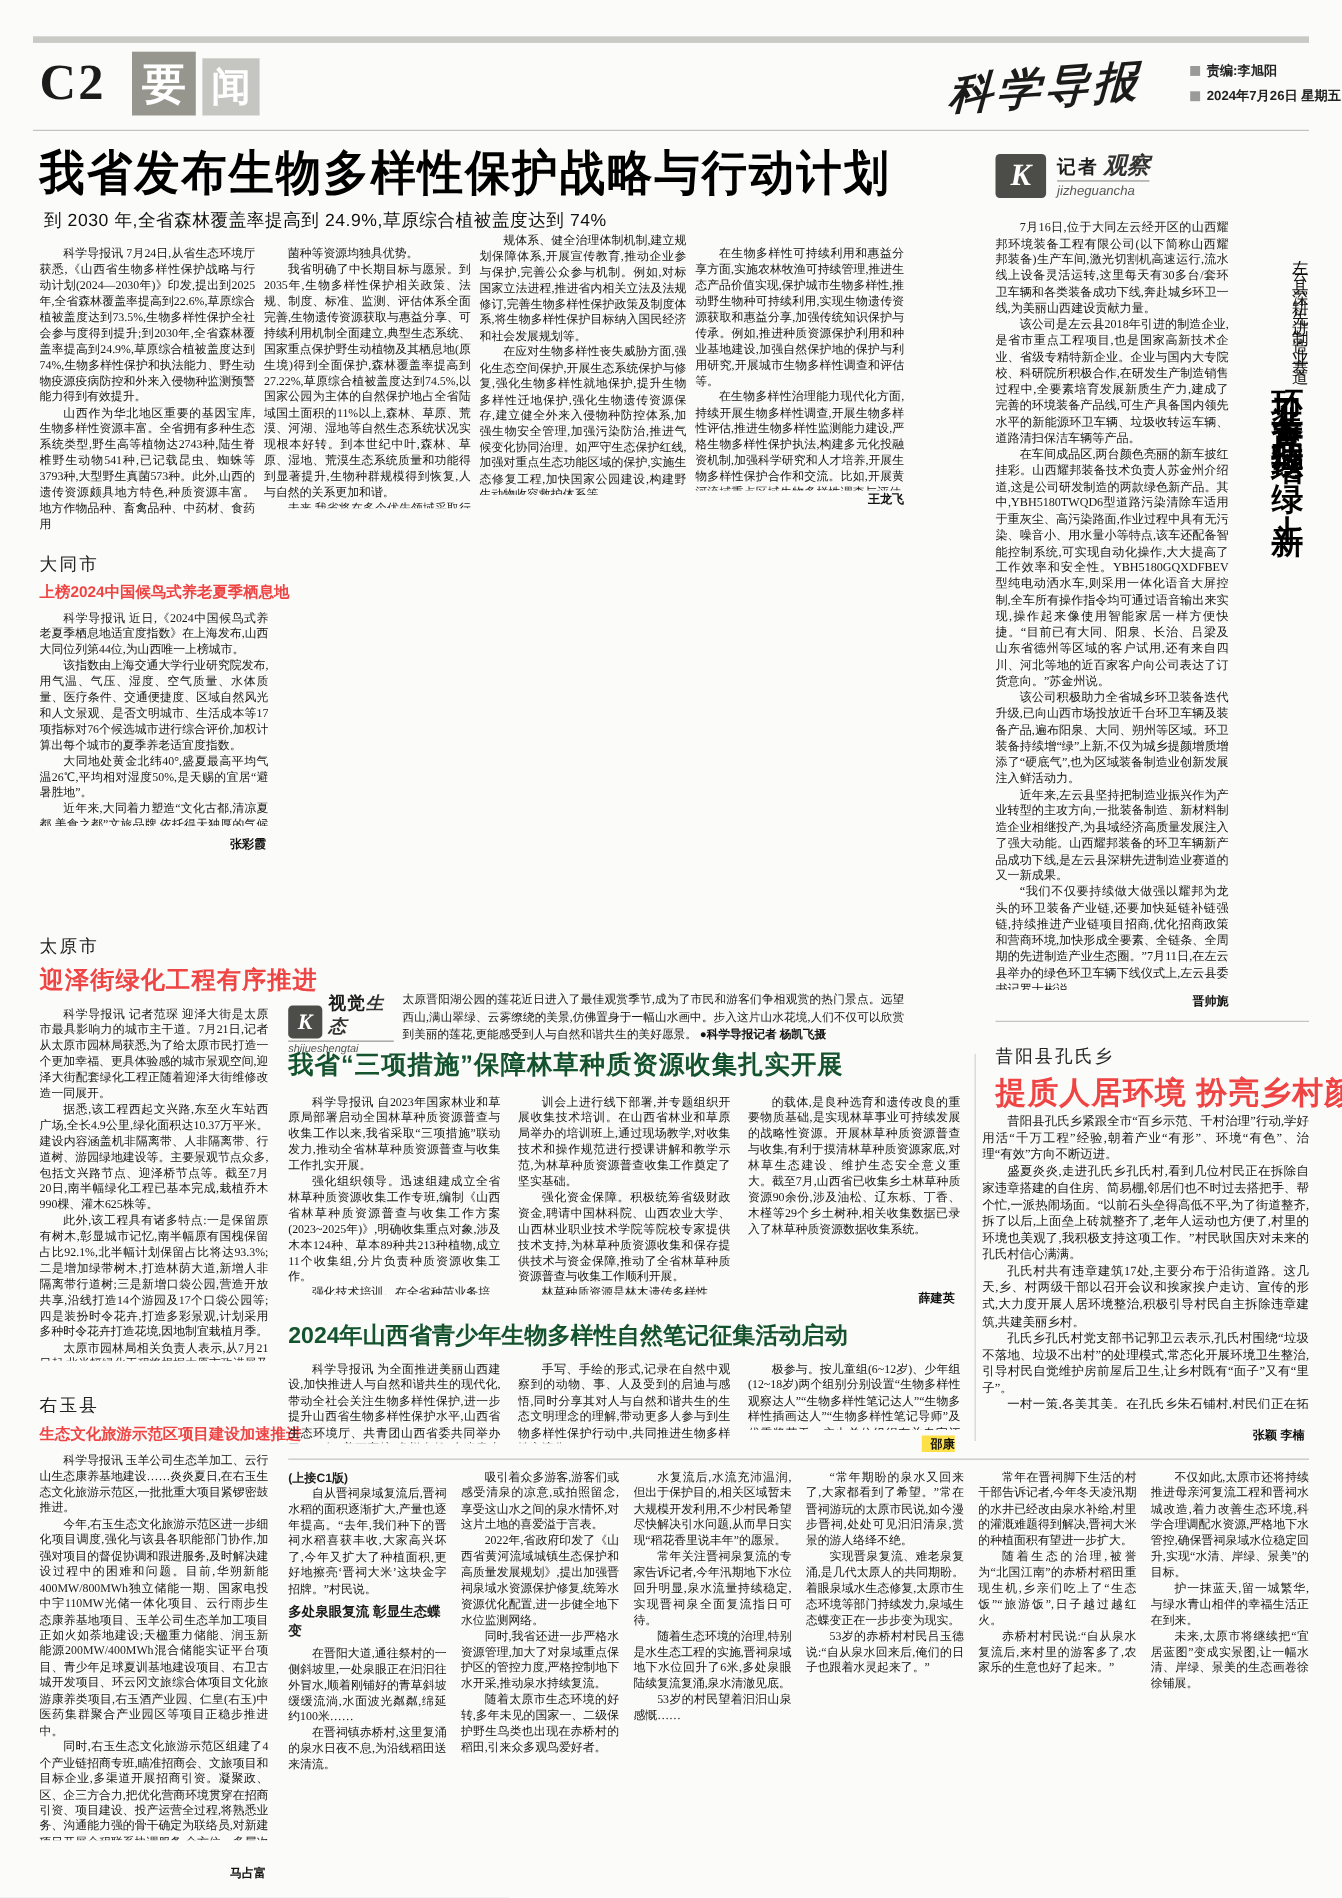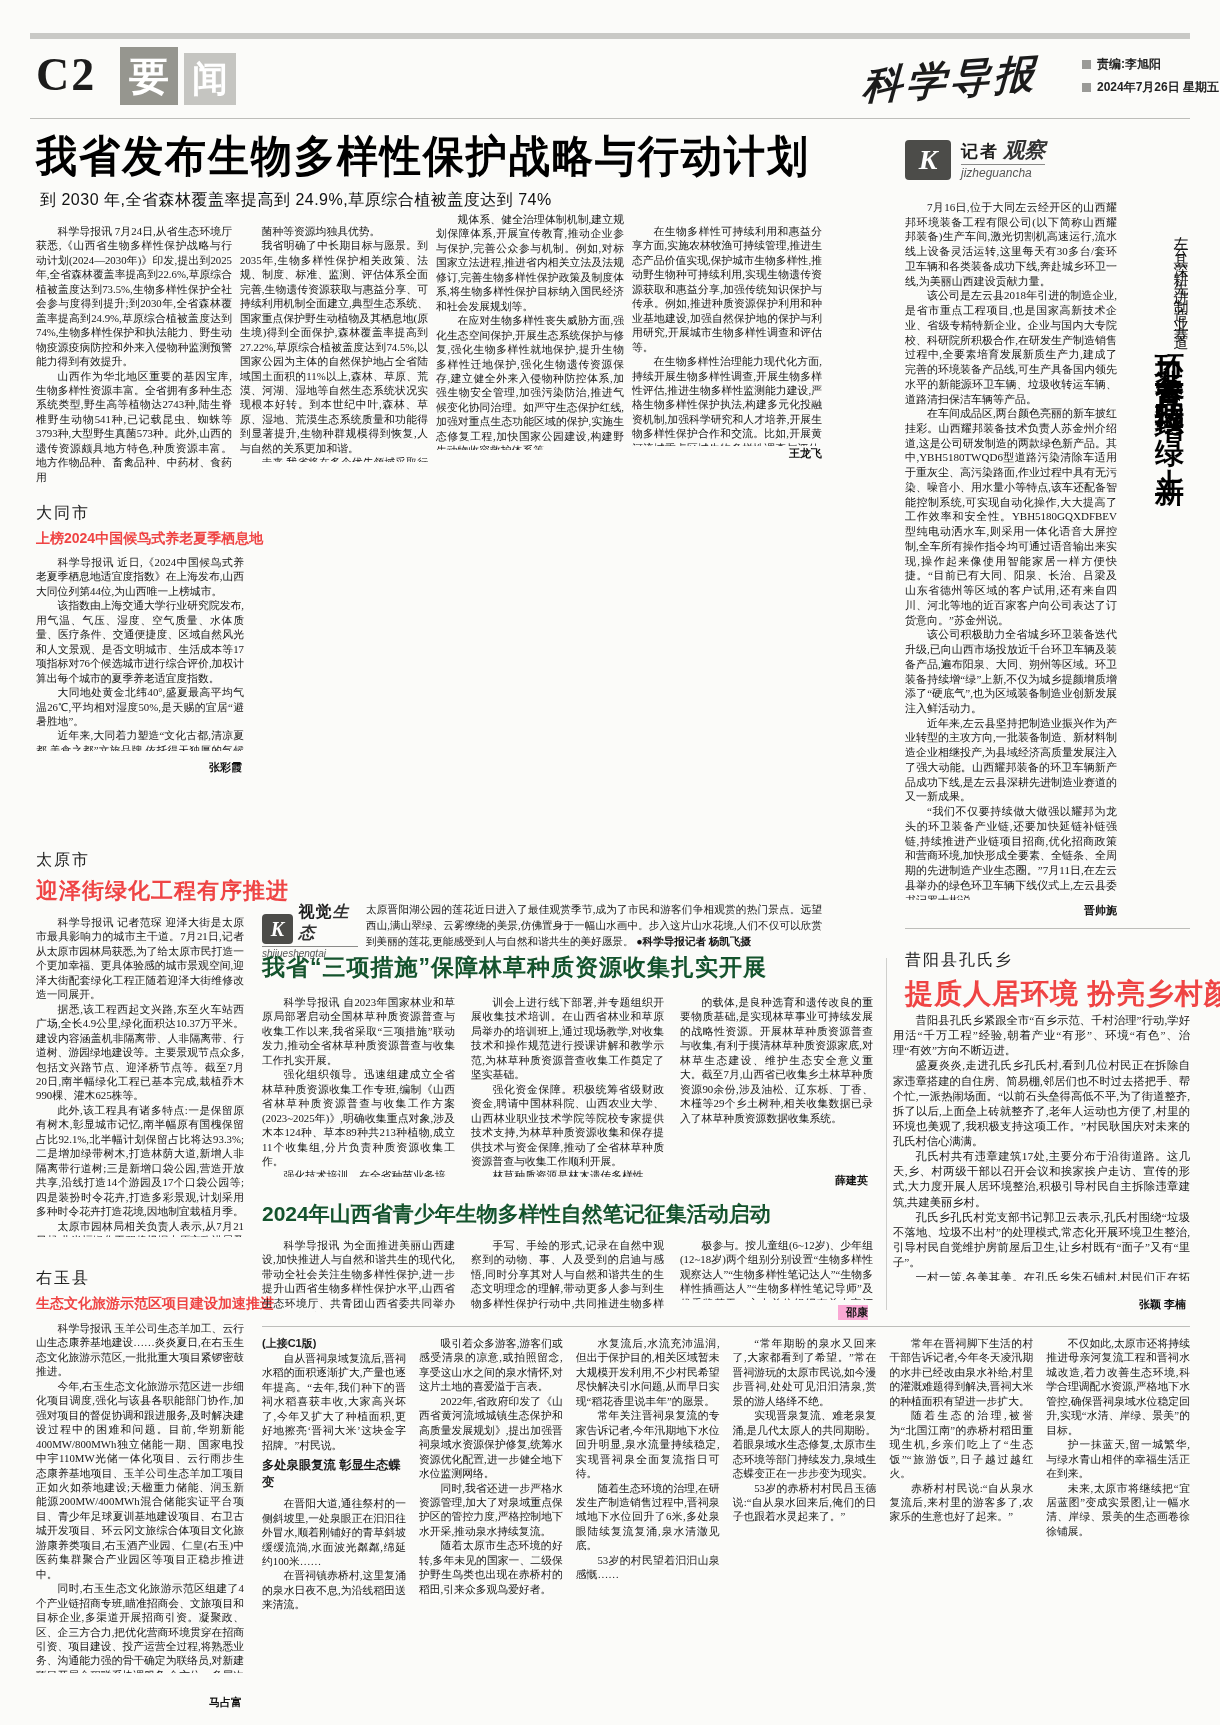--- a/index.html
+++ b/index.html
@@ -210,21 +210,21 @@
       <div class="bodytxt" style="width:193px;height:74px;">
           <p class="para">科学导报讯 为全面推进美丽山西建设,加快推进人与自然和谐共生的现代化,带动全社会关注生物多样性保护,进一步提升山西省生物多样性保护水平,山西省生态环境厅、共青团山西省委共同举办了2024年“美丽守护·多样自然”全省青少年生物多样性自然笔记征集活动。</p>
         </div>
       <div class="bodytxt" style="width:193px;height:74px;">
           <p class="para">手写、手绘的形式,记录在自然中观察到的动物、事、人及受到的启迪与感悟,同时分享其对人与自然和谐共生的生态文明理念的理解,带动更多人参与到生物多样性保护行动中,共同推进生物多样性主流化。</p>
         </div>
       <div class="bodytxt" style="width:193px;height:62px;">
           <p class="para">极参与。按儿童组(6~12岁)、少年组(12~18岁)两个组别分别设置“生物多样性观察达人”“生物多样性笔记达人”“生物多样性插画达人”“生物多样性笔记导师”及优秀奖若干。主办单位组织有关专家评审,评选结果将于10月31日前在“山西省生态环境厅”微信公众号公布,并发放获奖证书。</p>
         </div>
     </div>
-    <div class="byline" style="position:absolute;right:6px;bottom:-2px;background:#f9a8d4;padding-left:8px;">邵康</div>
+    <div class="byline" style="position:absolute;right:6px;bottom:-2px;background:#fde047;padding-left:8px;">邵康</div>
   </div>
 
   <div class="rule-v" style="left:886px;top:958px;height:352px;"></div>
   <div class="abs" style="left:893px;top:950px;width:297px;height:362px;">
     <div class="kicker" style="margin-left:12px;">昔阳县孔氏乡</div>
     <div class="sec-hl" style="margin-top:4px;margin-left:12px;font-size:28px;letter-spacing:1px;">提质人居环境  扮亮乡村颜值</div>
     <div class="bodytxt" style="margin-top:0;width:297px;height:268px;font-size:11.3px;">
         <p class="para">昔阳县孔氏乡紧跟全市“百乡示范、千村治理”行动,学好用活“千万工程”经验,朝着产业“有形”、环境“有色”、治理“有效”方向不断迈进。</p>
         <p class="para">盛夏炎炎,走进孔氏乡孔氏村,看到几位村民正在拆除自家违章搭建的自住房、简易棚,邻居们也不时过去搭把手、帮个忙,一派热闹场面。“以前石头垒得高低不平,为了街道整齐,拆了以后,上面垒上砖就整齐了,老年人运动也方便了,村里的环境也美观了,我积极支持这项工作。”村民耿国庆对未来的孔氏村信心满满。</p>
         <p class="para">孔氏村共有违章建筑17处,主要分布于沿街道路。这几天,乡、村两级干部以召开会议和挨家挨户走访、宣传的形式,大力度开展人居环境整治,积极引导村民自主拆除违章建筑,共建美丽乡村。</p>
@@ -249,21 +249,21 @@
     </div>
     <div class="bodytxt" style="width:144px;height:378px;">
         <p class="para">吸引着众多游客,游客们或感受清泉的凉意,或拍照留念,享受这山水之间的泉水情怀,对这片土地的喜爱溢于言表。</p>
         <p class="para">2022年,省政府印发了《山西省黄河流域城镇生态保护和高质量发展规划》,提出加强晋祠泉域水资源保护修复,统筹水资源优化配置,进一步健全地下水位监测网络。</p>
         <p class="para">同时,我省还进一步严格水资源管理,加大了对泉域重点保护区的管控力度,严格控制地下水开采,推动泉水持续复流。</p>
         <p class="para">随着太原市生态环境的好转,多年未见的国家一、二级保护野生鸟类也出现在赤桥村的稻田,引来众多观鸟爱好者。</p>
       </div>
     <div class="bodytxt" style="width:144px;height:378px;">
         <p class="para">水复流后,水流充沛温润,但出于保护目的,相关区域暂未大规模开发利用,不少村民希望尽快解决引水问题,从而早日实现“稻花香里说丰年”的愿景。</p>
         <p class="para">常年关注晋祠泉复流的专家告诉记者,今年汛期地下水位回升明显,泉水流量持续稳定,实现晋祠泉全面复流指日可待。</p>
-        <p class="para">随着生态环境的治理,在研发生产制造销售过程中,晋祠泉域地下水位回升了6米,多处泉眼陆续复流复涌,泉水清澈见底。</p>
+        <p class="para">随着生态环境的治理,特别是水生态工程的实施,晋祠泉域地下水位回升了6米,多处泉眼陆续复流复涌,泉水清澈见底。</p>
         <p class="para">53岁的村民望着汩汩山泉感慨……</p>
       </div>
     <div class="bodytxt" style="width:144px;height:378px;">
         <p class="para">“常年期盼的泉水又回来了,大家都看到了希望。”常在晋祠游玩的太原市民说,如今漫步晋祠,处处可见汩汩清泉,赏景的游人络绎不绝。</p>
         <p class="para">实现晋泉复流、难老泉复涌,是几代太原人的共同期盼。着眼泉域水生态修复,太原市生态环境等部门持续发力,泉域生态蝶变正在一步步变为现实。</p>
         <p class="para">53岁的赤桥村村民吕玉德说:“自从泉水回来后,俺们的日子也跟着水灵起来了。”</p>
       </div>
     <div class="bodytxt" style="width:144px;height:378px;">
         <p class="para">常年在晋祠脚下生活的村干部告诉记者,今年冬天凌汛期的水井已经改由泉水补给,村里的灌溉难题得到解决,晋祠大米的种植面积有望进一步扩大。</p>
         <p class="para">随着生态的治理,被誉为“北国江南”的赤桥村稻田重现生机,乡亲们吃上了“生态饭”“旅游饭”,日子越过越红火。</p>

